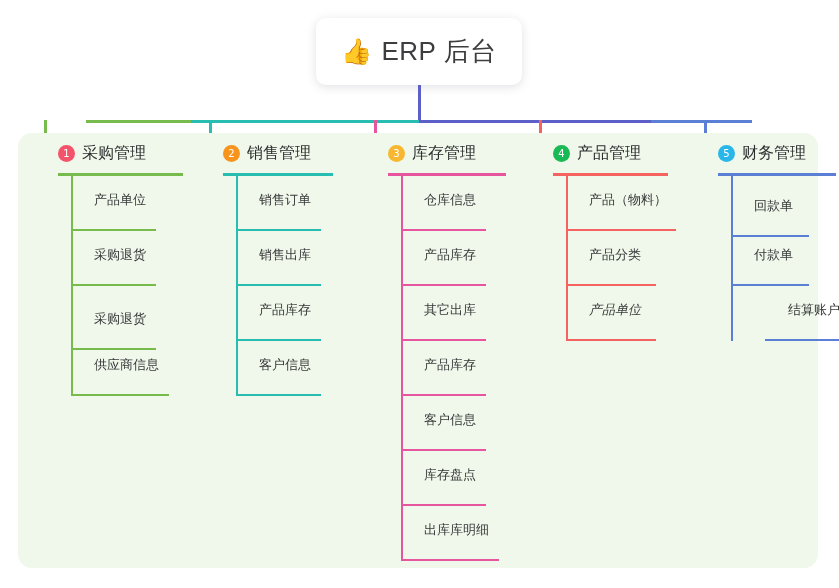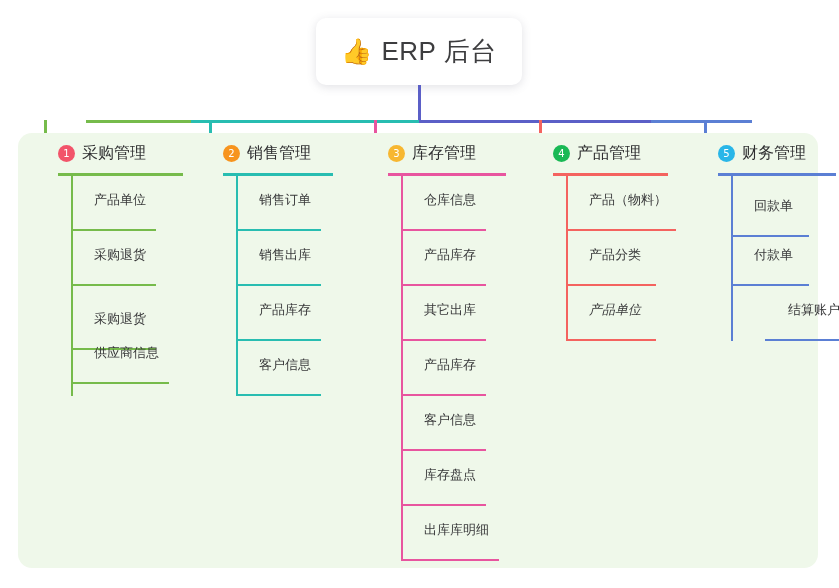--- a/index.html
+++ b/index.html
@@ -163,21 +163,21 @@
         <div class="leaf-rule" style="width: 85px; background: rgb(118, 187, 75);"></div>
       </div>
       <div class="leaf" style="top: 98px; width: 85px;">
         <span class="leaf-label">采购退货</span>
         <div class="leaf-rule" style="width: 85px; background: rgb(118, 187, 75);"></div>
       </div>
       <div class="leaf" style="top: 162px; width: 85px;">
         <span class="leaf-label">采购退货</span>
         <div class="leaf-rule" style="width: 85px; background: rgb(118, 187, 75);"></div>
       </div>
-      <div class="leaf" style="top: 196px; width: 98px;">
+      <div class="leaf" style="top: 208px; width: 98px;">
         <span class="leaf-label">供应商信息</span>
         <div class="leaf-rule" style="width: 98px; background: rgb(118, 187, 75);"></div>
       </div>
     </div>
     <div class="column" style="left: 203px;">
       <div class="col-head">
         <span class="badge" style="background: rgb(247, 148, 30);">2</span>
         <span class="col-title">销售管理</span>
       </div>
       <div class="head-rule" style="width: 110px; background: rgb(40, 189, 177);"></div>

